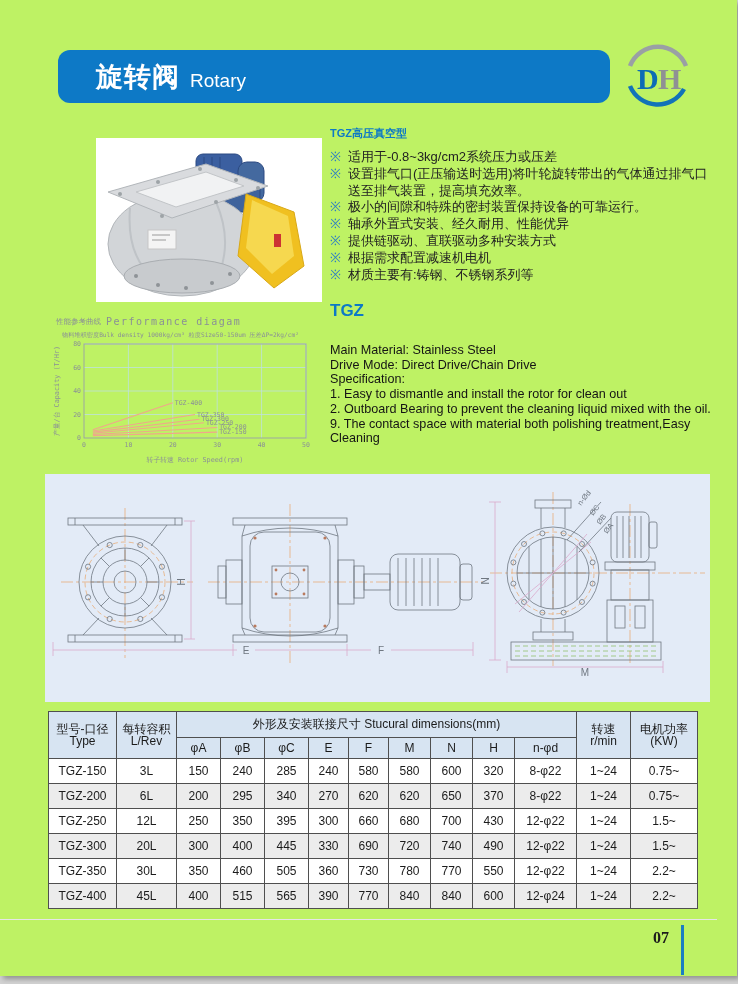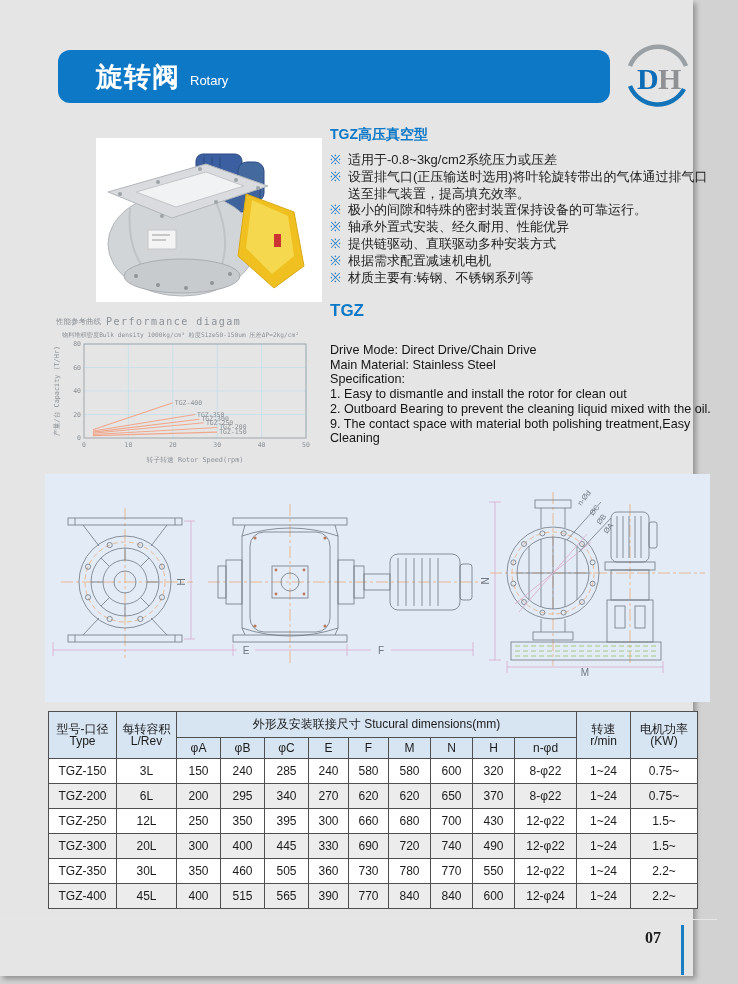--- a/index.html
+++ b/index.html
@@ -1,33 +1,33 @@
 <!DOCTYPE html>
 <html><head>
 <meta charset="utf-8">
 <style>
   html,body{margin:0;padding:0;}
   body{background:#d6d6d6;font-family:"Liberation Sans",sans-serif;}
   .canvas{position:relative;width:738px;height:984px;background:#d2d2d2;overflow:hidden;}
-  .page{position:absolute;left:0;top:0;width:693px;height:976px;background:#e5e5e5;
-        box-shadow:3px 3px 5px rgba(0,0,0,.3);}
+  .page{position:absolute;left:0;top:0;width:693px;height:976px;background:#bef264;
+        box-shadow:3px 3px 5px rgba(0,0,0,.3);padding-left:44px;}
 
   
   .banner{position:absolute;left:58px;top:50px;width:552px;height:53px;border-radius:12px;
           display:flex;align-items:center;padding-left:38px;box-sizing:border-box;}
   .banner .t-zh{color:#fff;font-size:27px;font-weight:bold;letter-spacing:1px;}
-  .banner .t-en{color:#fff;font-size:13px;margin-left:10px;margin-top:8px;}
+  .banner .t-en{color:#fff;font-size:19px;margin-left:10px;margin-top:8px;}
   .logo{position:absolute;left:620px;top:40px;}
 
   
   .photo{position:absolute;left:96px;top:138px;}
 
   
   .features{position:absolute;left:330px;top:126px;width:388px;}
-  .sec-title{color:#0d79c6;font-weight:bold;font-size:14px;margin:0 0 8px 0;}
+  .sec-title{color:#0d79c6;font-weight:bold;font-size:11px;margin:0 0 8px 0;}
   .feature-item{display:flex;gap:7px;font-size:13px;line-height:16.8px;color:#222;}
   .feature-item .marker{color:#2e7fc5;flex:0 0 auto;}
   .specs{position:absolute;left:330px;top:301px;width:396px;}
   .specs .sec-title{font-size:17px;margin-bottom:22px;}
   .spec-line{font-size:12.6px;line-height:14.7px;color:#141414;}
 
   
   .chart{position:absolute;left:50px;top:312px;width:276px;height:156px;}
   .chart text{font-family:"DejaVu Sans Mono",monospace;fill:#8a9096;}
   .chart .ctitle-zh{font-size:7.5px;}
@@ -55,21 +55,21 @@
   table{border-collapse:collapse;table-layout:fixed;width:649px;font-size:12px;color:#1b1b1b;}
   th,td{border:1px solid #4f4f4f;text-align:center;vertical-align:middle;padding:0;font-weight:normal;}
   thead th{background:#d7e4f2;}
   thead tr.h1 th{height:25px;line-height:12.5px;margin-top:48px;}
   thead tr.h2 th{height:20px;}
   tbody td{height:24px;background:#ffffff;}
   tbody tr.alt td{background:#ececec;}
 
   
   .foot-rule{position:absolute;left:0;top:919px;width:717px;height:1px;background:#e6e6e6;}
-  .page-num{position:absolute;left:645px;top:929px;width:32px;text-align:left;
+  .page-num{position:absolute;left:645px;top:929px;width:32px;text-align:center;
             font-family:"Liberation Serif",serif;font-weight:bold;font-size:16px;color:#1c1c1c;}
   .foot-bar{position:absolute;left:681px;top:925px;width:2.5px;height:50px;background:#1b7ec2;}
 </style>
 </head>
 <body>
 
 <div class="canvas">
  <div class="page">
 
   <div class="banner" id="banner" style="background: rgb(13, 121, 198);">
@@ -155,22 +155,22 @@
           <div class="feature-item">
             <span class="marker">※</span>
             <span>材质主要有:铸钢、不锈钢系列等</span>
           </div>
         </div>
   </div>
 
   <div class="specs">
     <div class="sec-title">TGZ</div>
     <div id="spec-lines">
+          <div class="spec-line">Main Material: Stainless Steel</div>
           <div class="spec-line">Drive Mode: Direct Drive/Chain Drive</div>
-          <div class="spec-line">Main Material: Stainless Steel</div>
           <div class="spec-line">Specification:</div>
           <div class="spec-line">1. Easy to dismantle and install the rotor for clean out</div>
           <div class="spec-line">2. Outboard Bearing to prevent the cleaning liquid mixed with the oil.</div>
           <div class="spec-line">9. The contact space with material both polishing treatment,Easy Cleaning</div>
         </div>
   </div>
 
   <div class="chart">
     <svg width="276" height="156" viewBox="0 0 276 156">
       <text class="ctitle-zh" x="6" y="12">性能参考曲线</text>

